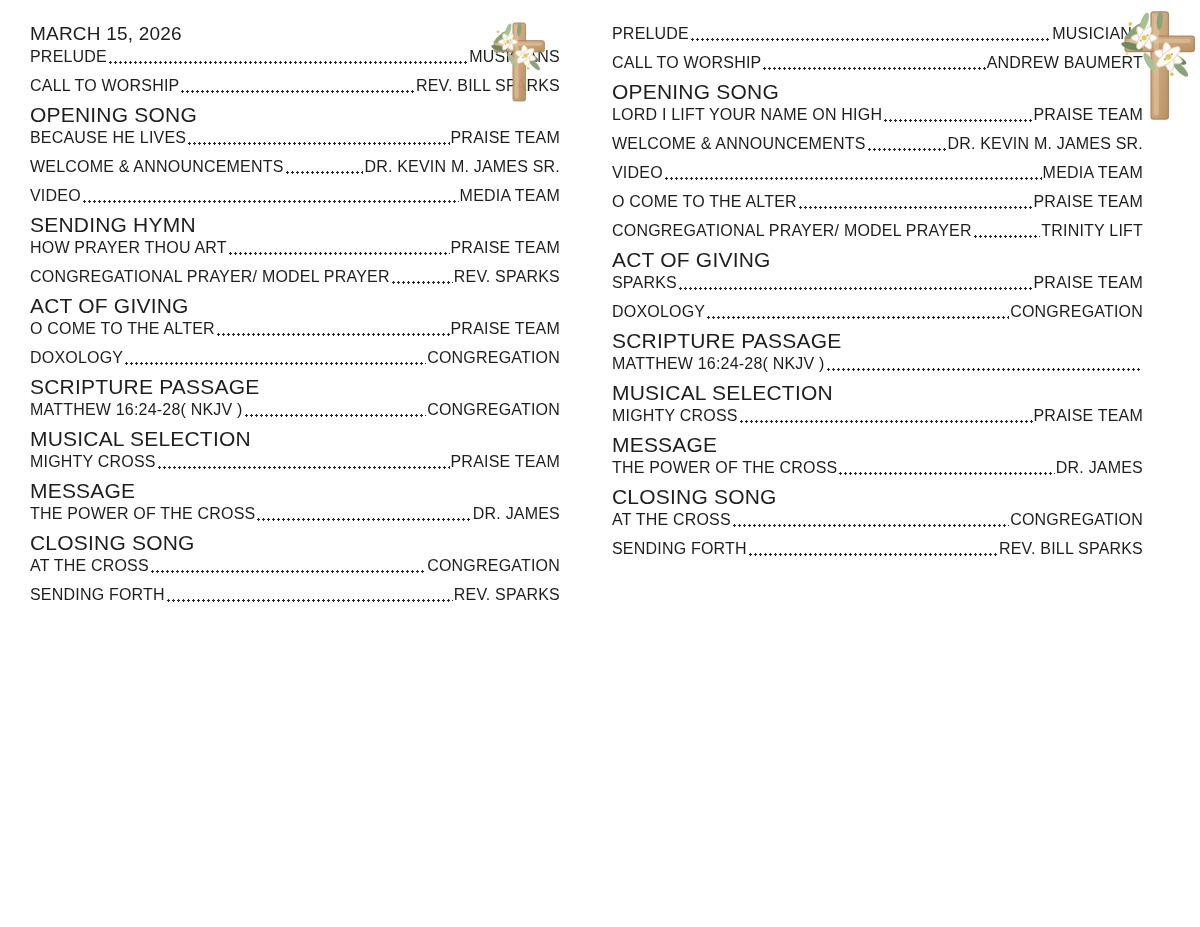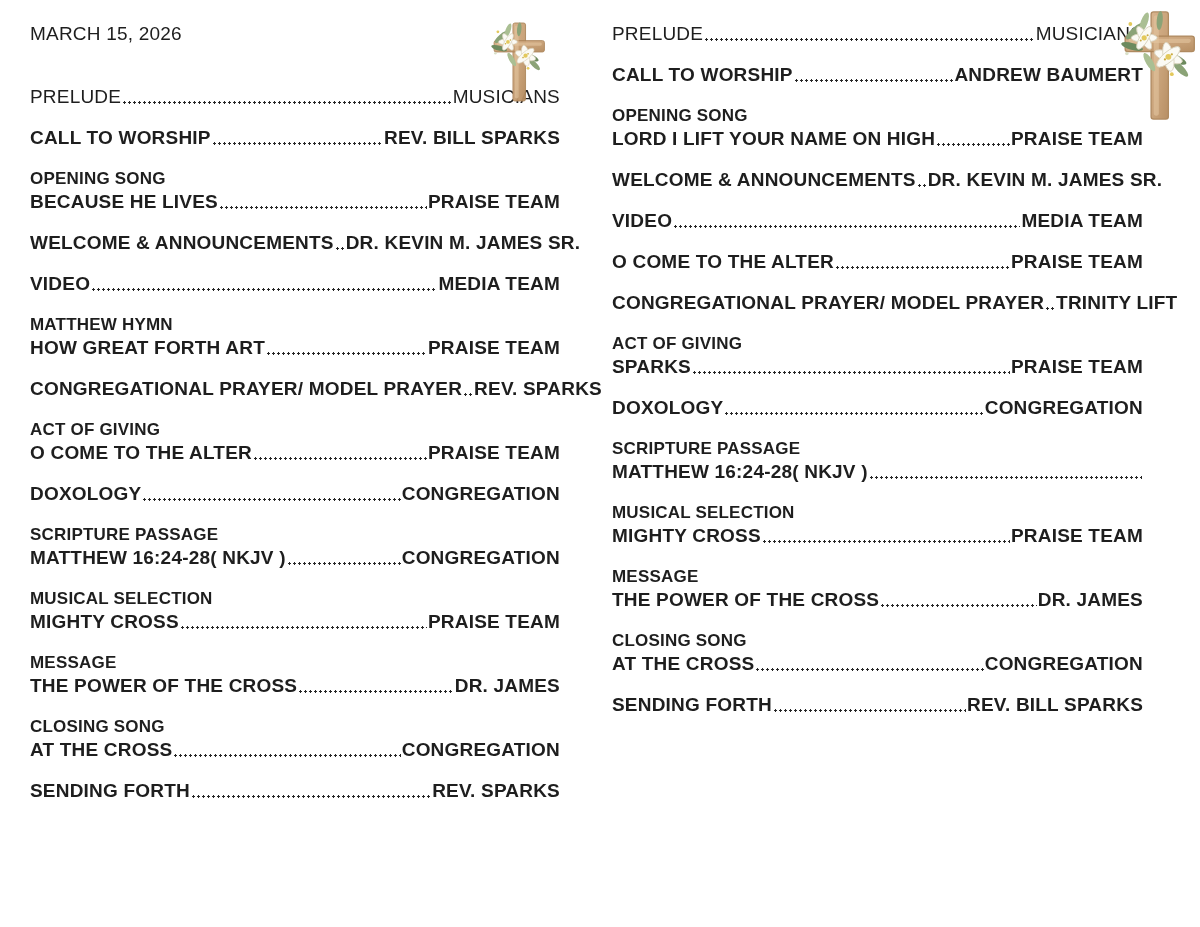--- a/index.html
+++ b/index.html
@@ -13,28 +13,28 @@
   }
   .page{position:absolute;inset:0;}
   .col{position:absolute;top:22px;}
   .col.left{left:30px;width:530px;}
   .col.right{left:612px;width:531px;}
   .hline{
     font-size:19px;line-height:23px;
     letter-spacing:.2px;
     white-space:nowrap;
   }
-  header{margin-bottom:40px;}
-  .service-item + .service-item{margin-top:18px;font-weight:bold;}
+  header{}
+  .service-item + .service-item{margin-top:6px;}
   .pre-line{
-    font-size:17px;line-height:23px;letter-spacing:.2px;white-space:nowrap;
+    font-size:21px;line-height:23px;letter-spacing:.2px;white-space:nowrap;
   }
   .leader-row{
     display:flex;align-items:flex-end;
-    font-size:19px;line-height:23px;letter-spacing:.2px;text-align:center;
+    font-size:16px;line-height:23px;letter-spacing:.2px;text-align:center;
   }
   .lab,.who{white-space:nowrap;}
   .dots{
     flex:1;min-width:10px;height:1em;
     margin:0 1px;
     background-image:radial-gradient(circle, #262626 1.05px, transparent 1.35px);
     background-size:5px 3px;
     background-repeat:repeat-x;
     background-position:left bottom 4px;
     align-self:flex-end;
@@ -135,23 +135,23 @@
           </div>
         </div>
         <div class="service-item">
           <div class="leader-row">
             <span class="lab">VIDEO</span>
             <span class="dots"></span>
             <span class="who">MEDIA TEAM</span>
           </div>
         </div>
         <div class="service-item">
-          <div class="pre-line">MATTHEW HYMN</div>
-          <div class="leader-row">
-            <span class="lab">HOW GREAT FORTH ART</span>
+          <div class="pre-line">SENDING HYMN</div>
+          <div class="leader-row">
+            <span class="lab">HOW PRAYER THOU ART</span>
             <span class="dots"></span>
             <span class="who">PRAISE TEAM</span>
           </div>
         </div>
         <div class="service-item">
           <div class="leader-row">
             <span class="lab">CONGREGATIONAL PRAYER/ MODEL PRAYER </span>
             <span class="dots"></span>
             <span class="who">REV. SPARKS</span>
           </div>

